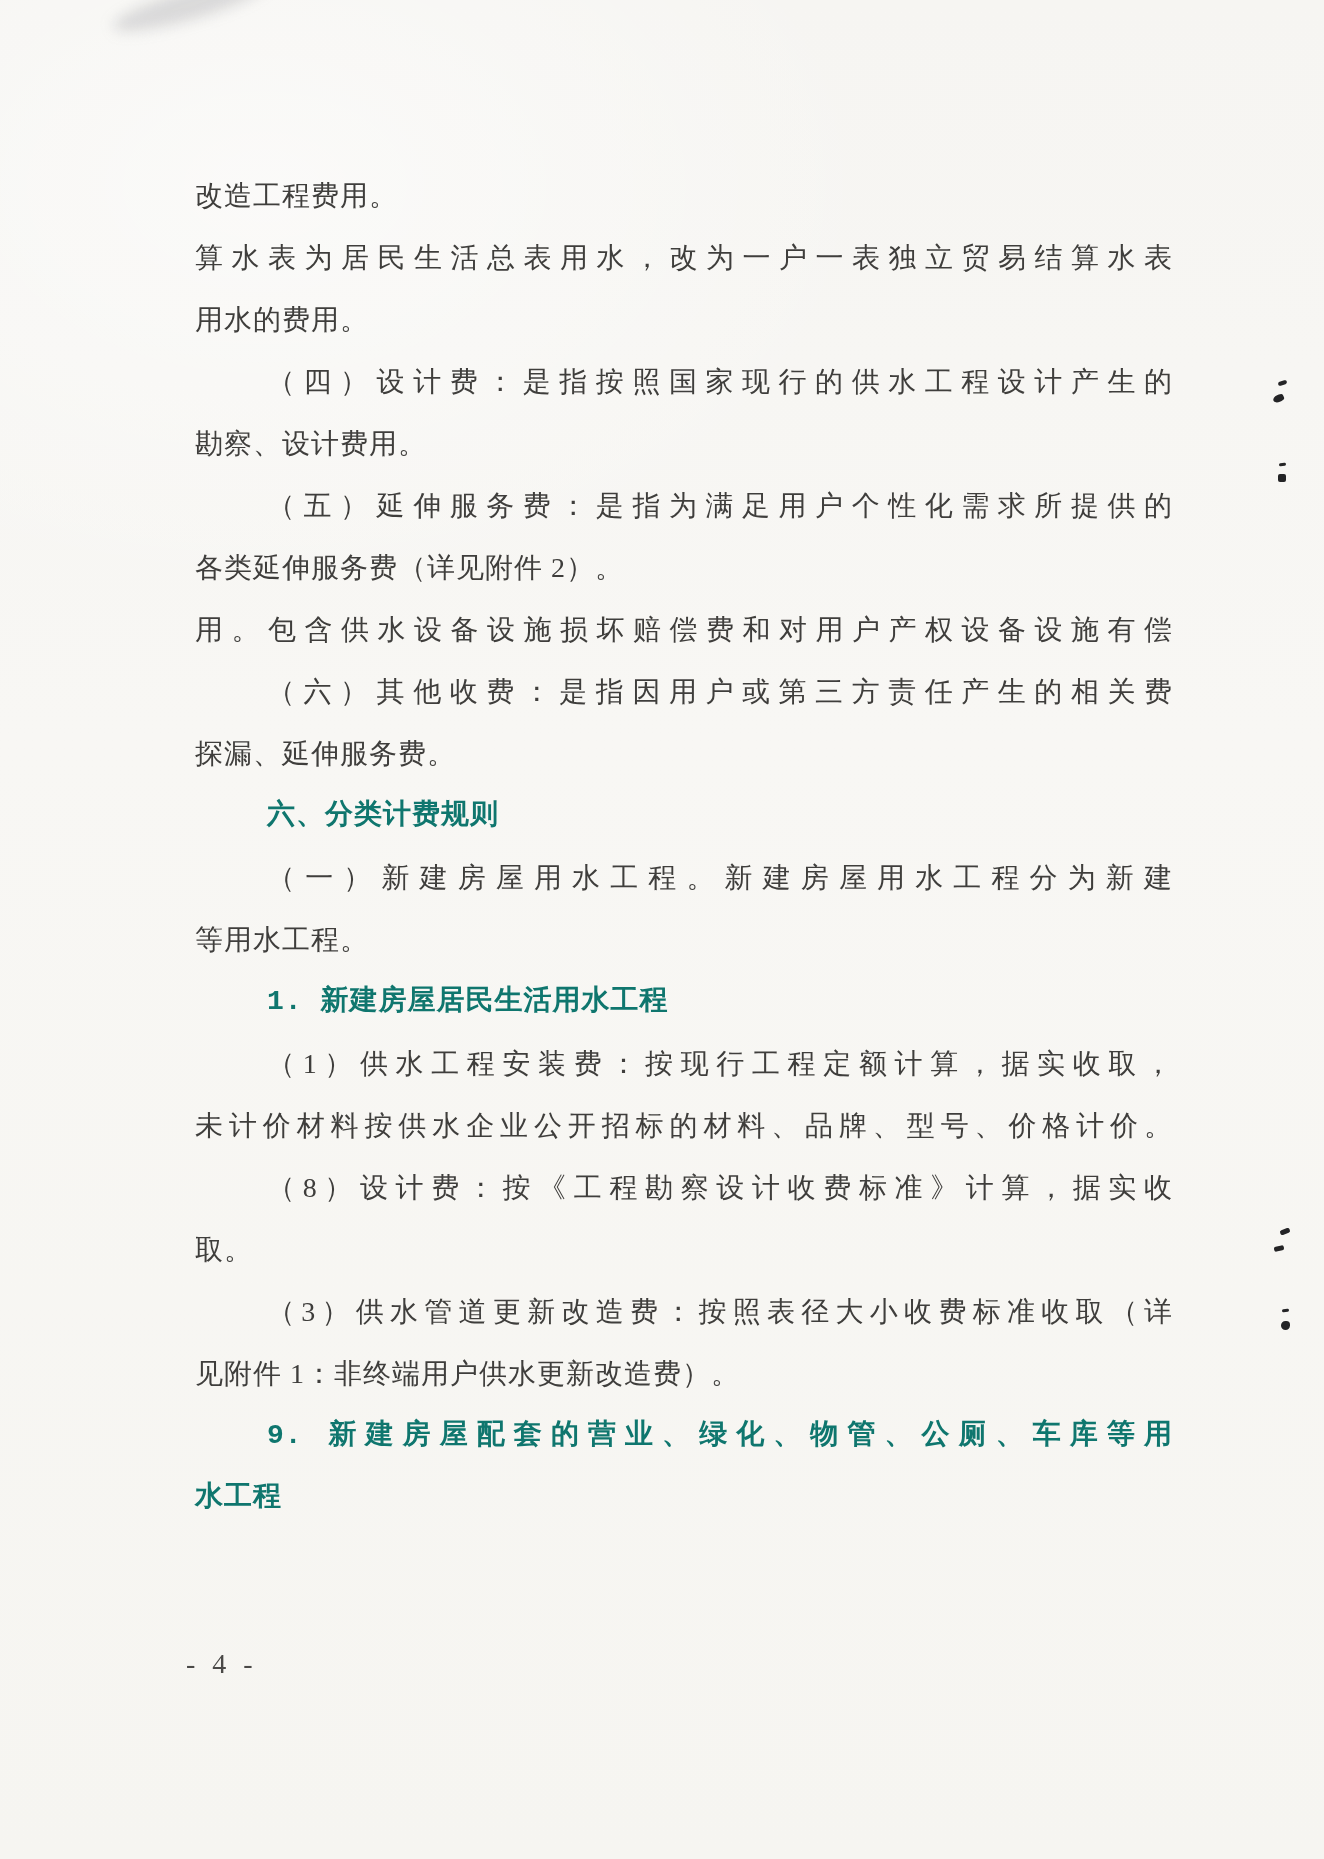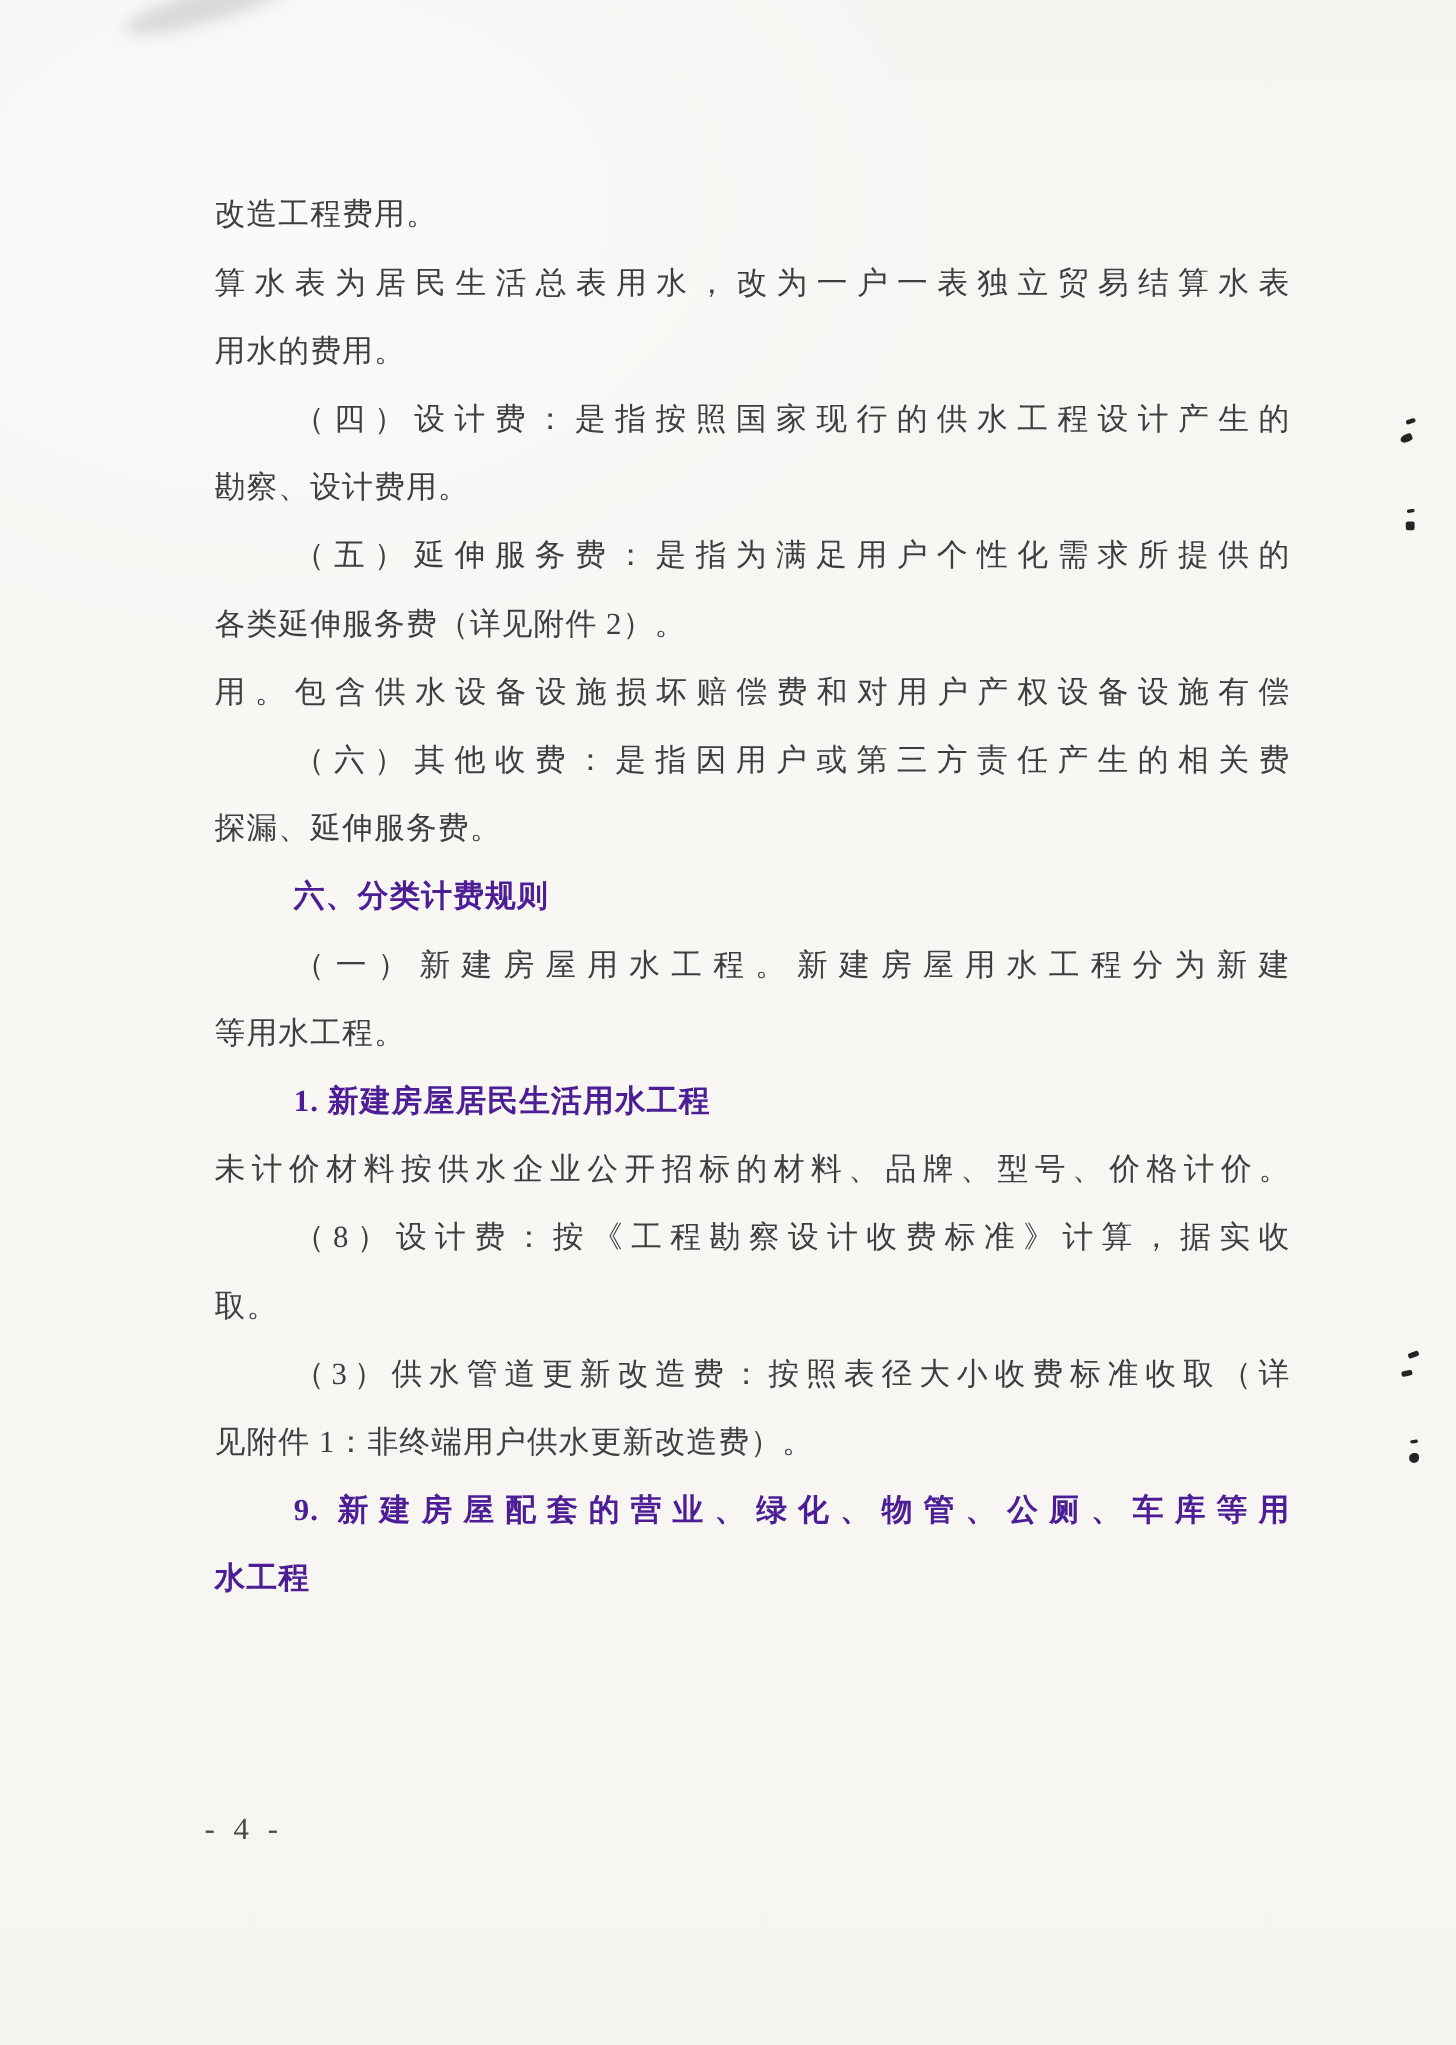--- a/index.html
+++ b/index.html
@@ -43,23 +43,23 @@
     text-align-last: justify;
     text-justify: inter-character;
   }
   .line.indent {
     padding-left: 72px;
   }
   .line.full.indent {
     padding-left: 72px;
   }
   .line.bold {
-    font-family: Liberation Serif, serif;
+    font-family: Liberation Mono, monospace;
     font-weight: 700;
-    color: #4c1d95;
+    color: #0f766e;
   }
   .page-footer {
     position: absolute;
     left: 186px;
     top: 1648px;
     font-size: 28px;
     letter-spacing: 5px;
     color: #4a4947;
     font-family: "Liberation Serif", "DejaVu Serif", serif;
   }
@@ -104,20 +104,21 @@
   <div class="line">勘察、设计费用。</div>
   <div class="line indent full">（五）延伸服务费：是指为满足用户个性化需求所提供的</div>
   <div class="line">各类延伸服务费（详见附件 2）。</div>
   <div class="line full">用。包含供水设备设施损坏赔偿费和对用户产权设备设施有偿</div>
   <div class="line indent full">（六）其他收费：是指因用户或第三方责任产生的相关费</div>
   <div class="line">探漏、延伸服务费。</div>
   <div class="line indent bold">六、分类计费规则</div>
   <div class="line indent full">（一）新建房屋用水工程。新建房屋用水工程分为新建</div>
   <div class="line">等用水工程。</div>
   <div class="line indent bold">1. 新建房屋居民生活用水工程</div>
+  <div class="line indent full">（1）供水工程安装费：按现行工程定额计算，据实收取，</div>
   <div class="line full">未计价材料按供水企业公开招标的材料、品牌、型号、价格计价。</div>
   <div class="line indent full">（8）设计费：按《工程勘察设计收费标准》计算，据实收</div>
   <div class="line">取。</div>
   <div class="line indent full">（3）供水管道更新改造费：按照表径大小收费标准收取（详</div>
   <div class="line">见附件 1：非终端用户供水更新改造费）。</div>
   <div class="line indent bold full">9. 新建房屋配套的营业、绿化、物管、公厕、车库等用</div>
   <div class="line bold">水工程</div>
 </div>
 
 <div class="page-footer">- 4 -</div>

